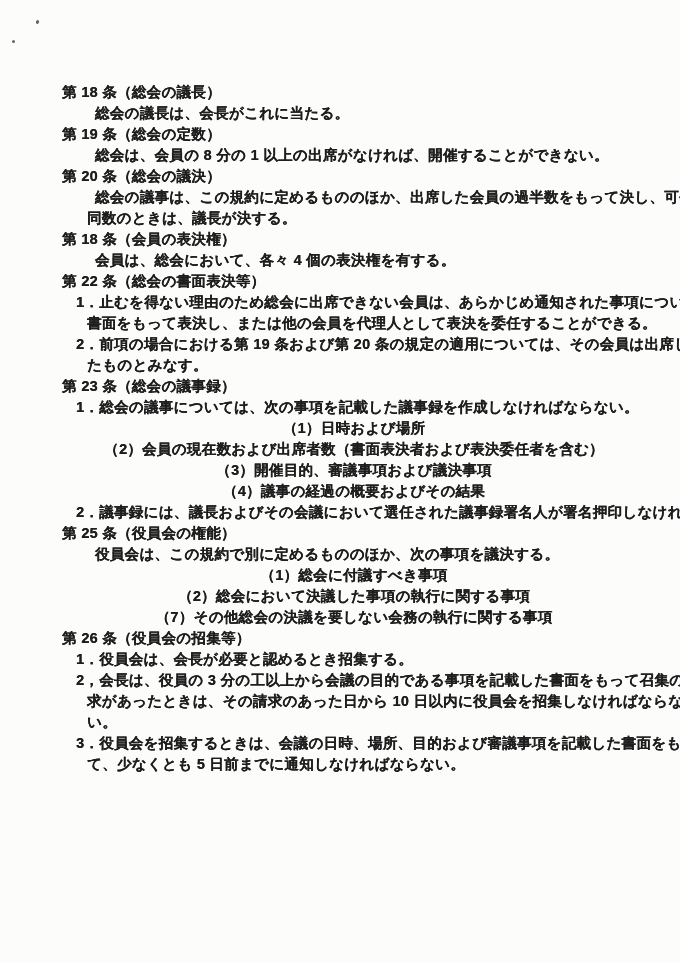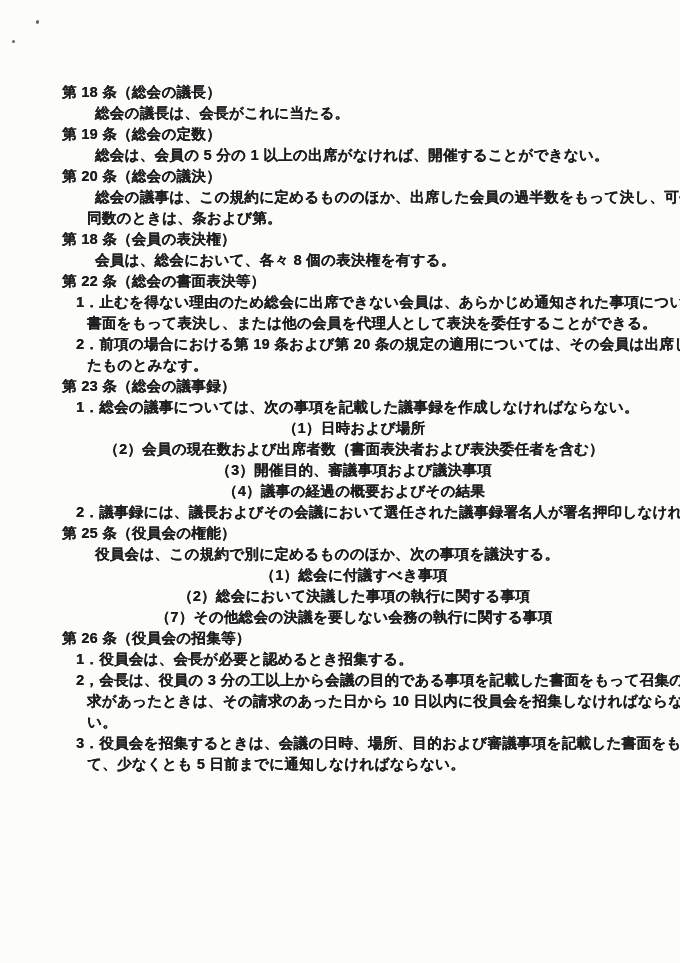--- a/index.html
+++ b/index.html
@@ -53,30 +53,30 @@
 <div class="page" style="background: rgb(252, 252, 250); color: rgb(30, 30, 30);">
   <span class="speck speck-1"></span>
   <span class="speck speck-2"></span>
   <div class="doc">
       <section>
         <div class="line indent-article">第 18 条（総会の議長）</div>
         <div class="line indent-body">総会の議長は、会長がこれに当たる。</div>
       </section>
       <section>
         <div class="line indent-article">第 19 条（総会の定数）</div>
-        <div class="line indent-body">総会は、会員の 5 分の 1 以上の出席がなければ、開催することができない。</div>
+        <div class="line indent-body">総会は、会員の 8 分の 1 以上の出席がなければ、開催することができない。</div>
       </section>
       <section>
         <div class="line indent-article">第 20 条（総会の議決）</div>
         <div class="line indent-body">総会の議事は、この規約に定めるもののほか、出席した会員の過半数をもって決し、可否</div>
-        <div class="line indent-cont">同数のときは、条および第。</div>
+        <div class="line indent-cont">同数のときは、議長が決する。</div>
       </section>
       <section>
         <div class="line indent-article">第 18 条（会員の表決権）</div>
-        <div class="line indent-body">会員は、総会において、各々 8 個の表決権を有する。</div>
+        <div class="line indent-body">会員は、総会において、各々 4 個の表決権を有する。</div>
       </section>
       <section>
         <div class="line indent-article">第 22 条（総会の書面表決等）</div>
         <div class="line indent-item">1．止むを得ない理由のため総会に出席できない会員は、あらかじめ通知された事項について</div>
         <div class="line indent-cont">書面をもって表決し、または他の会員を代理人として表決を委任することができる。</div>
         <div class="line indent-item">2．前項の場合における第 19 条および第 20 条の規定の適用については、その会員は出席し</div>
         <div class="line indent-cont">たものとみなす。</div>
       </section>
       <section>
         <div class="line indent-article">第 23 条（総会の議事録）</div>

